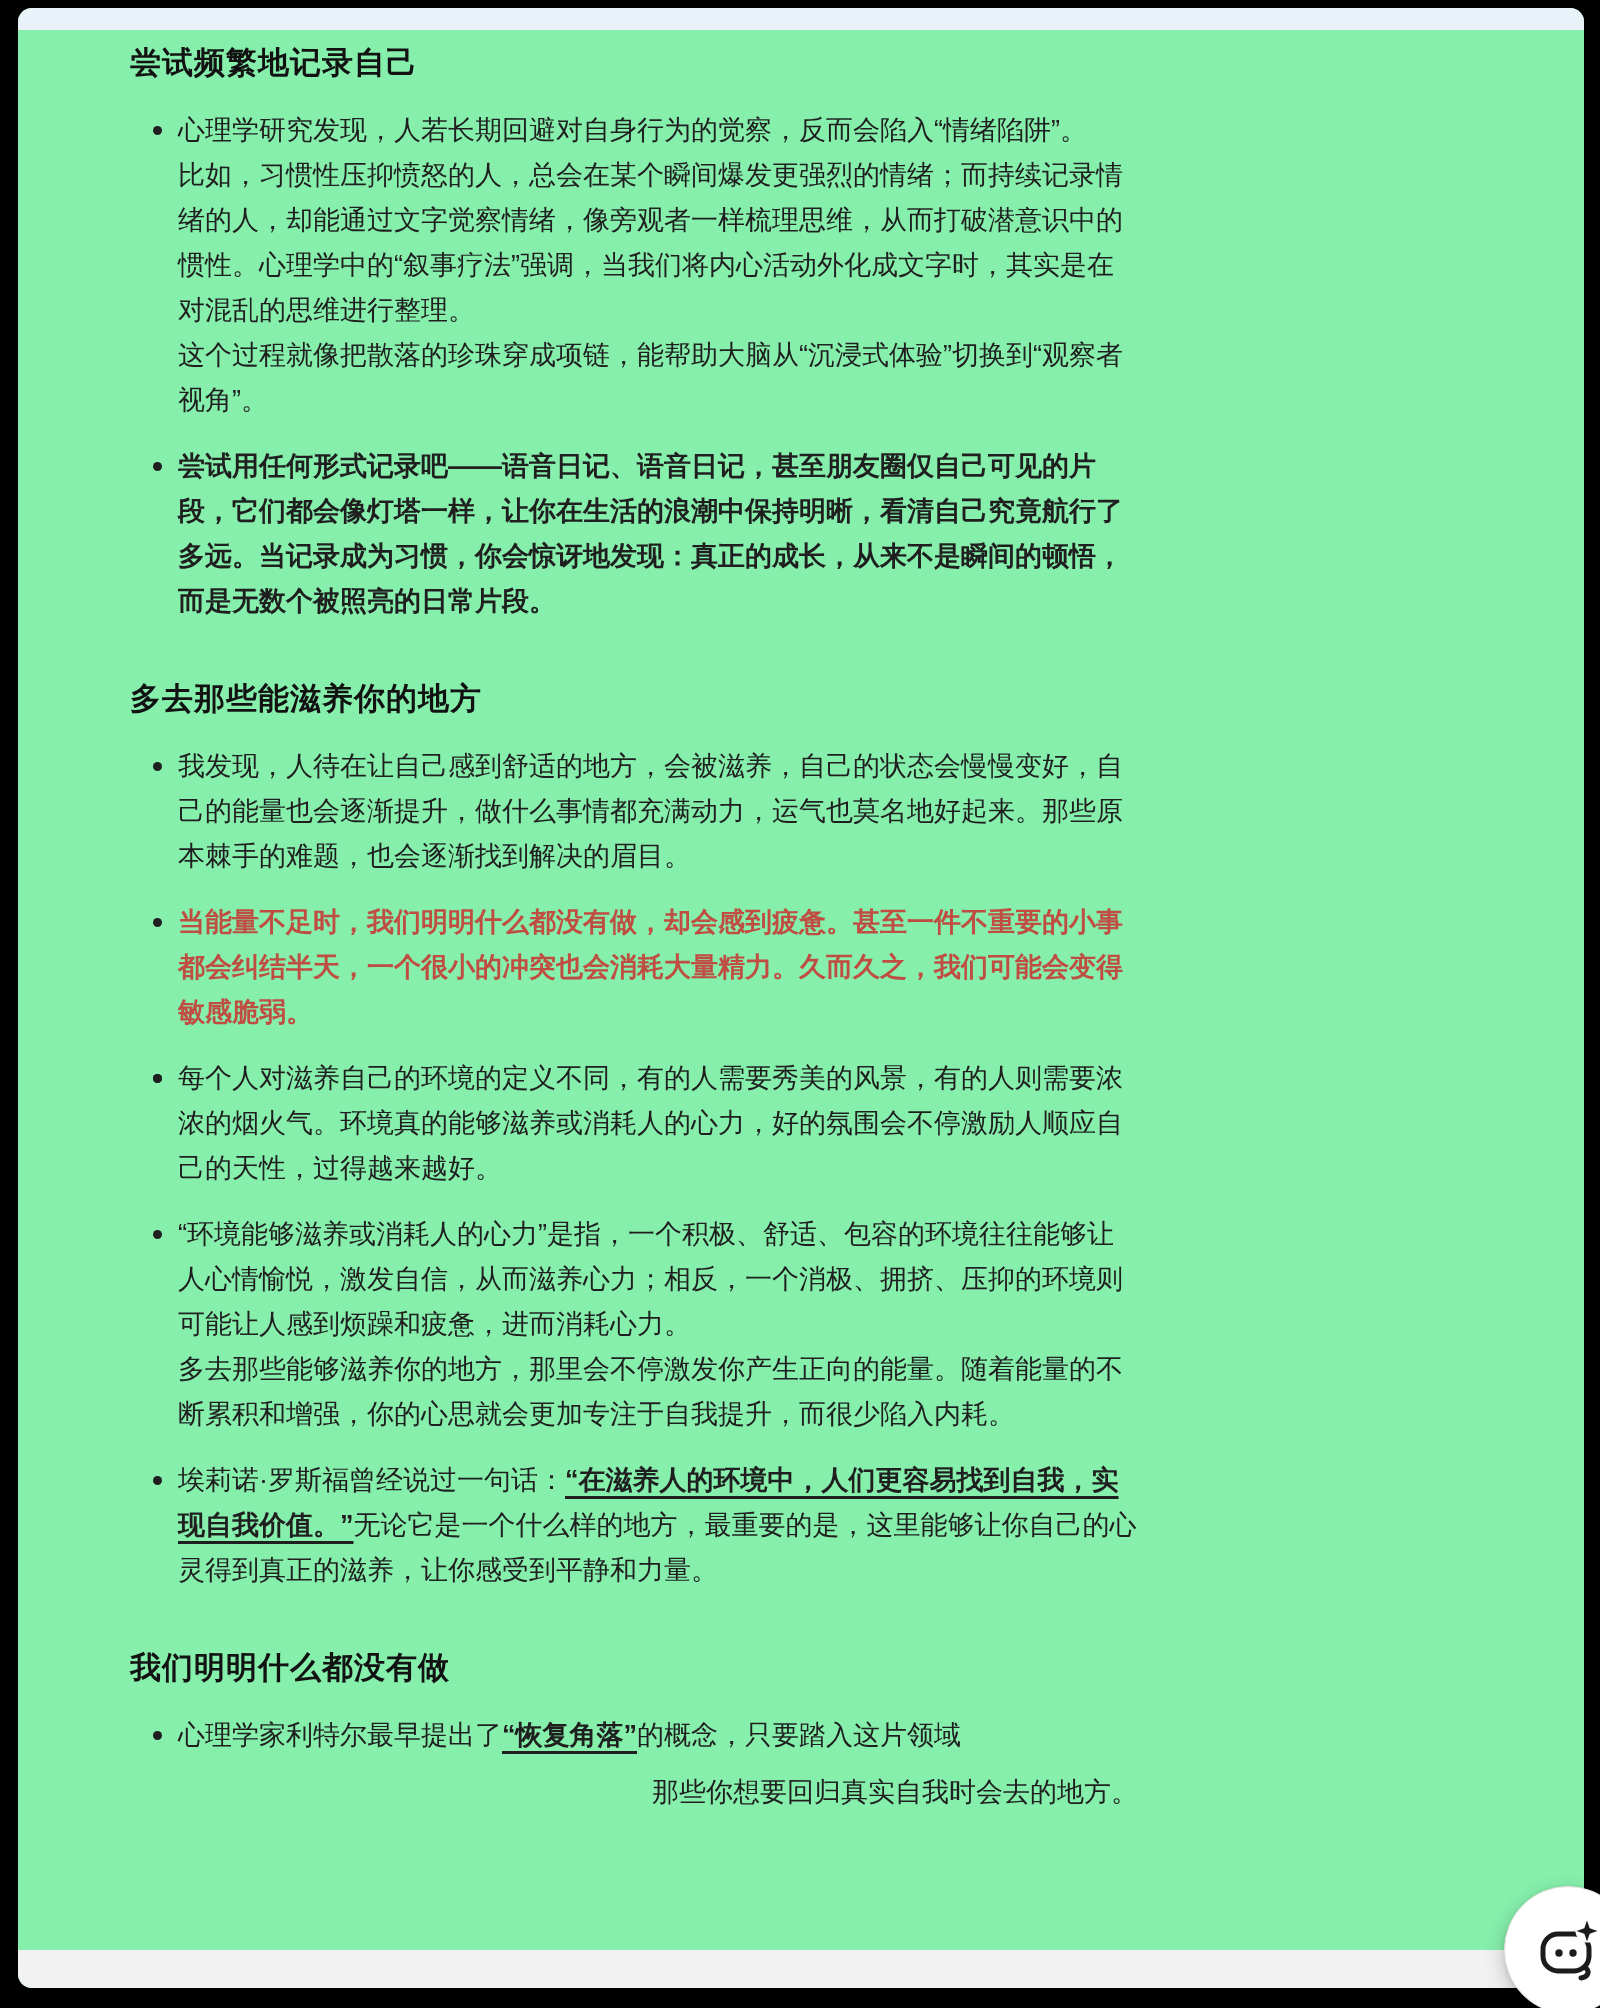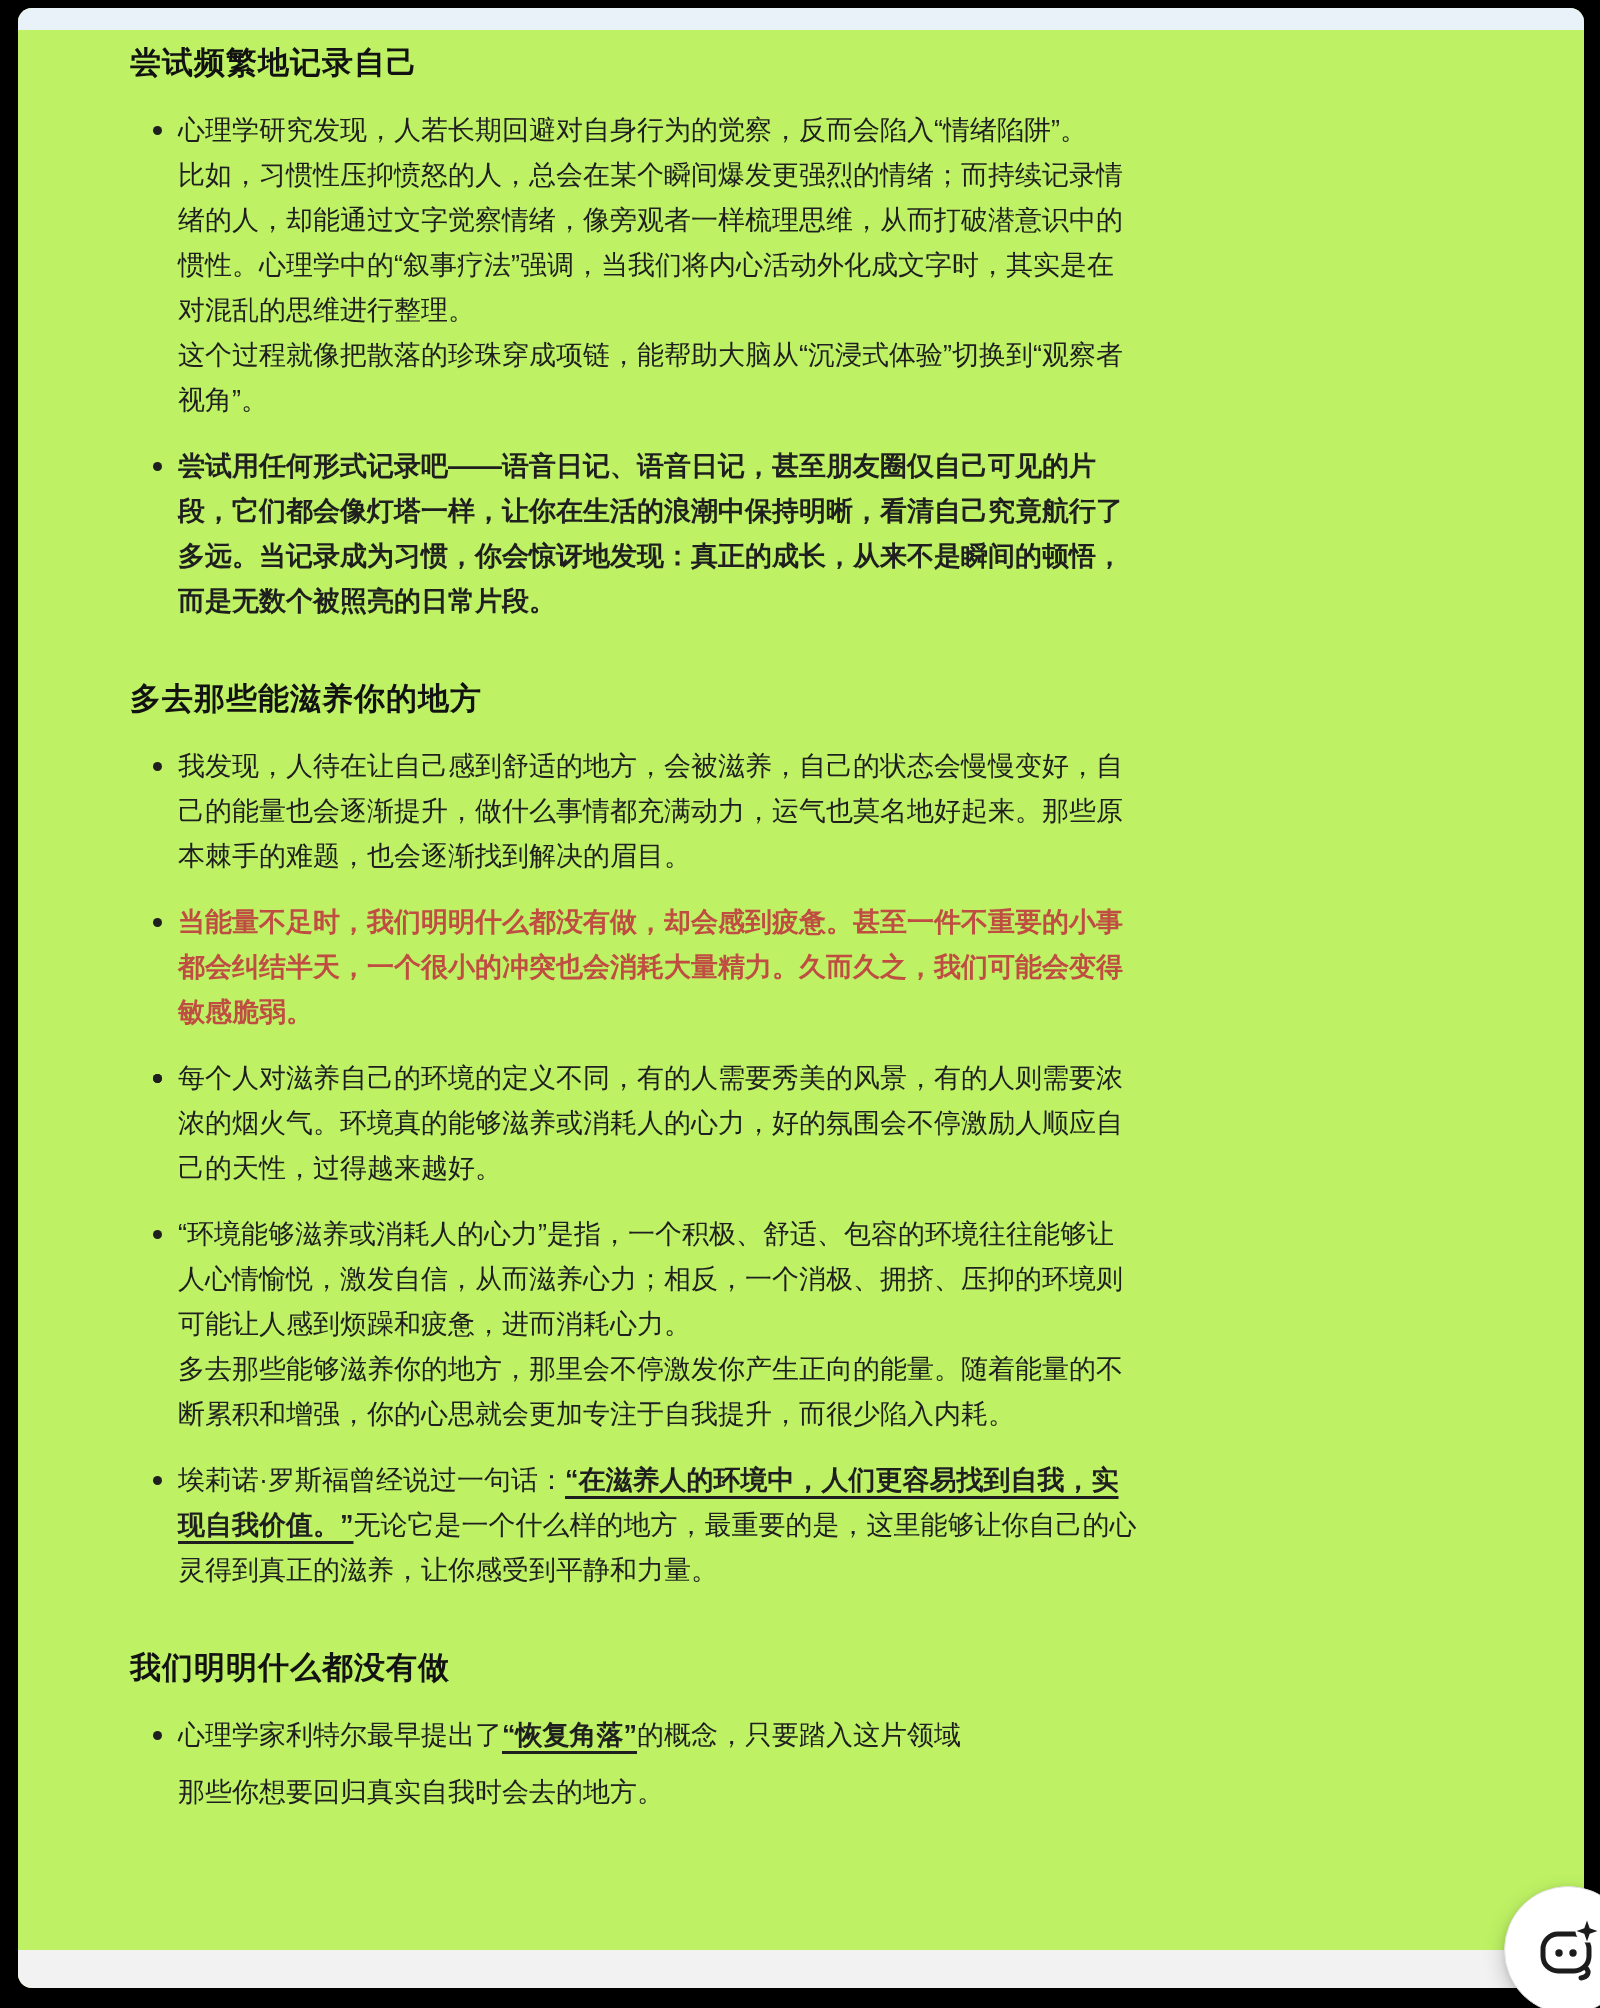--- a/index.html
+++ b/index.html
@@ -17,37 +17,37 @@
     position:relative; z-index:1; padding:12px 0 0 112px; width:1008px;
     color:#1f1f1f; font-size:27px; line-height:45px;
   }
   h2 { font-size:31px; line-height:42px; font-weight:700; color:#121212; margin:54px 0 24px 0; letter-spacing:1px; }
   h2.first { margin-top:0; }
   .bullet { position:relative; padding-left:48px; margin:0 0 21px 0; }
   .bullet .dot {
     position:absolute; left:23px; top:18px; width:9px; height:9px;
     border-radius:50%; background:#1f1f1f;
   }
-  .rt { white-space:pre-wrap; }
+  .rt { white-space:pre-wrap;text-align:right; }
   .b  { font-weight:700; }
   .red { font-weight:700; }
   .qu { font-weight:700; text-decoration:underline; text-decoration-thickness:2.5px; text-underline-offset:7px; }
   .para2 { margin-top:12px; }
   .fab {
     position:absolute; left:1504px; top:1886px; width:126px; height:126px;
     border-radius:50%; background:#fff; border:1px solid #e2e1df;
     box-shadow:0 8px 22px rgba(0,0,0,.20), 0 2px 6px rgba(0,0,0,.10);
     display:flex; align-items:center; justify-content:center; z-index:5; cursor:pointer;
   }
   .fab svg { display:block; }
 </style>
 </head>
 <body style="background: rgb(0, 0, 0);">
 
-<div class="card" style="background: #bef264;">
+<div class="card" style="background: #86efac;">
   <div class="top-strip" style="background: rgb(233, 241, 249);"></div>
   <div class="bottom-strip" style="background: rgb(242, 242, 243);"></div>
 
   <div class="content" style="color: rgb(31, 31, 31);">
 
     <h2 class="first">尝试频繁地记录自己</h2>
 
     <div class="bullet">
       <span class="dot"></span>
       <span class="rt">心理学研究发现，人若长期回避对自身行为的觉察，反而会陷入“情绪陷阱”。

